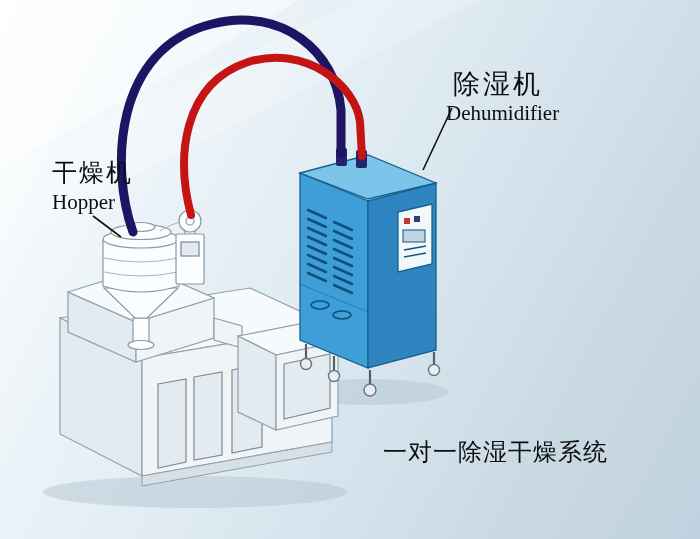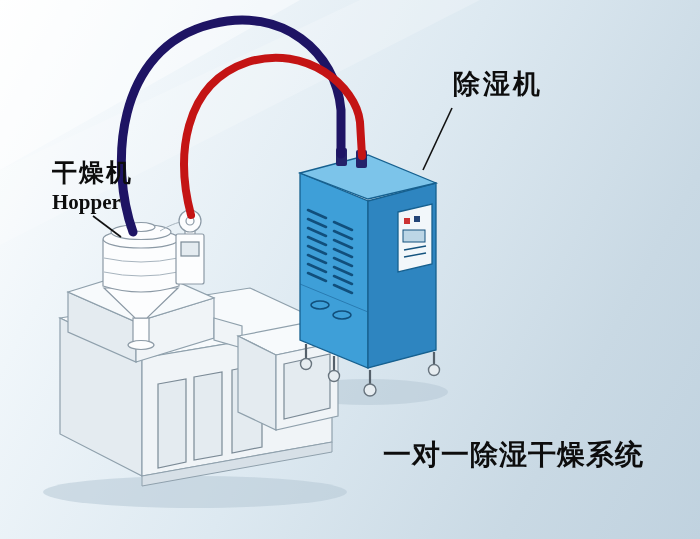--- a/index.html
+++ b/index.html
@@ -3,26 +3,26 @@
 <meta charset="utf-8">
 <title>diagram</title>
 <style>
   html,body{margin:0;padding:0;background:#9fb4c2;}
   .stage{
     position:relative;width:700px;height:539px;overflow:hidden;
     background:linear-gradient(118deg,#ffffff 0%,#f0f6fa 20%,#dde9f1 50%,#c9d9e4 80%,#c0d2df 100%);
     font-family:"Liberation Serif",serif;
   }
   .stage svg{position:absolute;left:0;top:0;}
-  .lbl{position:absolute;font-weight:700;color:#0d0d0d;white-space:nowrap;line-height:1.05;}
+  .lbl{position:absolute;font-weight:400;color:#0d0d0d;white-space:nowrap;line-height:1.05;}
   .lbl-dehum-cn{left:453px;top:70px;font-size:27px;letter-spacing:3px;}
   .lbl-dehum-en{left:446px;top:102px;font-size:21px;}
   .lbl-hopper-cn{left:52px;top:160px;font-size:25px;letter-spacing:2px;}
   .lbl-hopper-en{left:52px;top:191px;font-size:21px;}
-  .caption-cn{left:383px;top:440px;font-size:28px;letter-spacing:1px;}
+  .caption-cn{left:383px;top:440px;font-size:24px;letter-spacing:1px;}
   .caption-en{left:387px;top:477px;font-size:21px;}
 
   .face-top{fill:#f7fafc;stroke:#8fa0ac;stroke-width:1.2;}
   .face-left{fill:#e4ebf0;stroke:#8fa0ac;stroke-width:1.2;}
   .face-front{fill:#f0f4f7;stroke:#8fa0ac;stroke-width:1.2;}
   .panel{fill:#e4ebf0;stroke:#7b8a96;stroke-width:1.2;}
   .white-part{fill:#fcfdfe;stroke:#8b99a5;stroke-width:1.2;}
   .thin{stroke:#a7b4be;stroke-width:1;fill:none;}
   .dh-edge{stroke:#16608f;stroke-width:1.3;}
   .vent{stroke:#114f7c;stroke-width:2.6;stroke-linecap:round;}
@@ -142,14 +142,15 @@
       <path class="pipe pipe-red" stroke="#c41414" d="M191,215 C176,158 182,84 248,62 C306,44 356,86 360,122 L362,156"></path>
     </g>
 
     <line class="pointer" x1="452" y1="108" x2="423" y2="170"></line>
     <line class="pointer" x1="93" y1="216" x2="121" y2="237"></line>
   </svg>
 
   <div class="lbl lbl-hopper-cn">干燥机</div>
   <div class="lbl lbl-hopper-en">Hopper</div>
   <div class="lbl lbl-dehum-cn">除湿机</div>
+  <div class="lbl lbl-dehum-en">Dehumidifier</div>
   <div class="lbl caption-cn">一对一除湿干燥系统</div>
 </div>
 
 </body></html>

